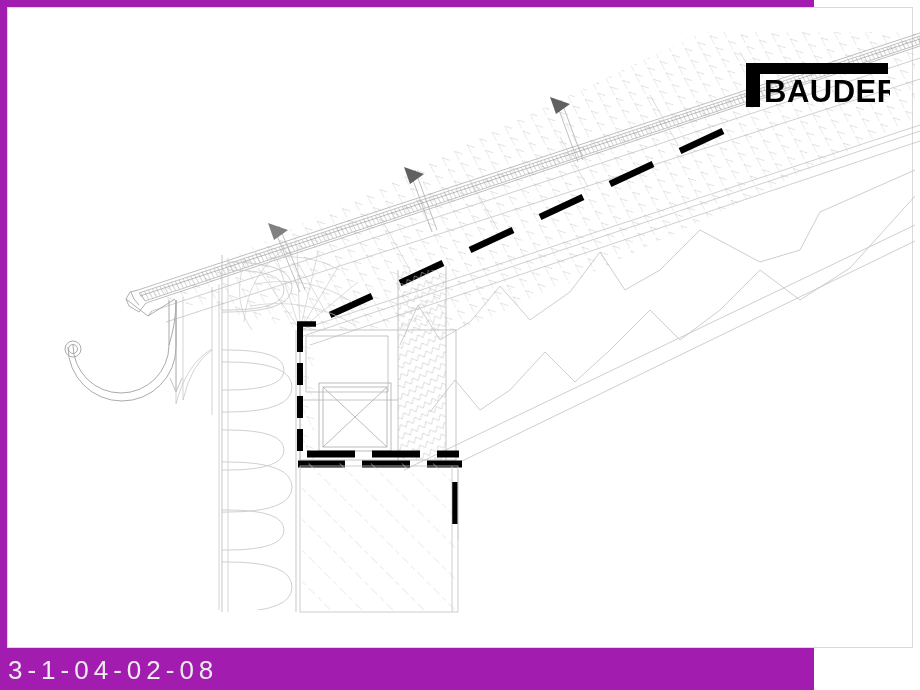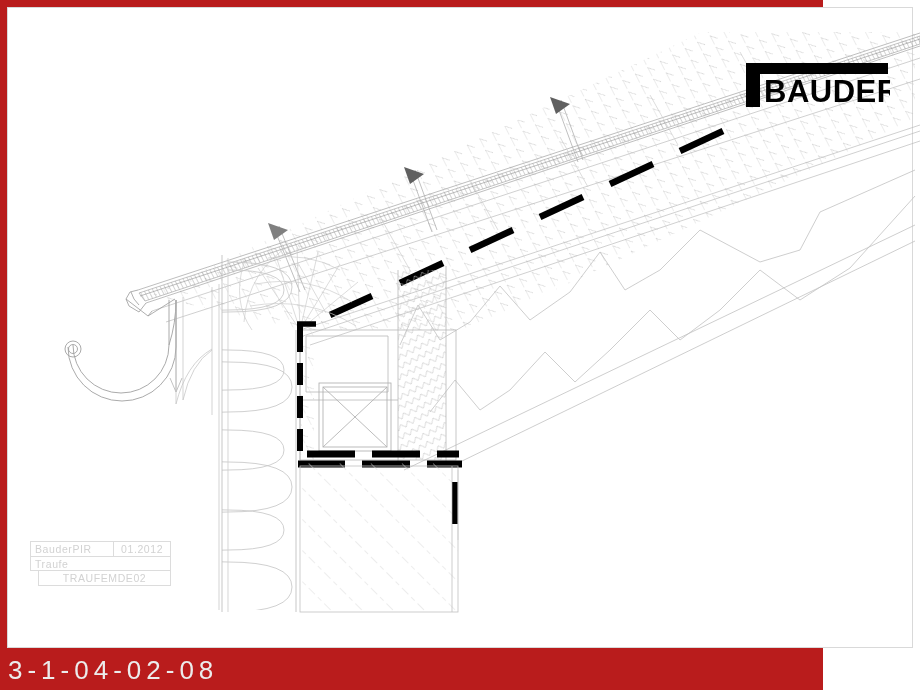--- a/index.html
+++ b/index.html
@@ -1,18 +1,18 @@
 <!DOCTYPE html>
 <html><head>
 <meta charset="utf-8">
 <style>
   html,body{margin:0;padding:0;background:#ffffff;}
   body{width:920px;height:690px;overflow:hidden;
        font-family:"Liberation Sans", sans-serif;}
-  #page{position:relative;width:814px;height:690px;background:#b91c1c;padding-left:9px;}
+  #page{position:relative;width:814px;height:690px;background:#a21caf;}
 
   
   #frame{position:absolute;left:7px;top:7px;width:906px;height:641px;
          border:1px solid #d9d9d9;box-sizing:border-box;background:#fff;}
 
   
   #canvas{position:absolute;left:0;top:0;width:920px;height:690px;}
 
   
   #logo{position:absolute;left:744px;top:57px;width:146px;height:52px;}
@@ -263,22 +263,16 @@
 
   <div id="logo">
     <svg viewBox="0 0 146 52" width="146" height="52">
 
       <path d="M2 6 L144 6 L144 17 L16 17 L16 50 L2 50 Z" fill="#000"></path>
 
       <text x="20" y="45" font-family="Liberation Sans, sans-serif" font-size="31" font-weight="bold" fill="#000" letter-spacing="0.5">BAUDER</text>
     </svg>
   </div>
 
-  <div id="titleblock">
-    <div class="tb-row" id="tb-r1a">BauderPIR</div>
-    <div class="tb-row" id="tb-r1b">01.2012</div>
-    <div class="tb-row" id="tb-r2">Traufe</div>
-    <div class="tb-row" id="tb-r3">TRAUFEMDE02</div>
-  </div>
 
   <div id="docnum">3-1-04-02-08</div>
 
 </div>
 
 </body></html>

